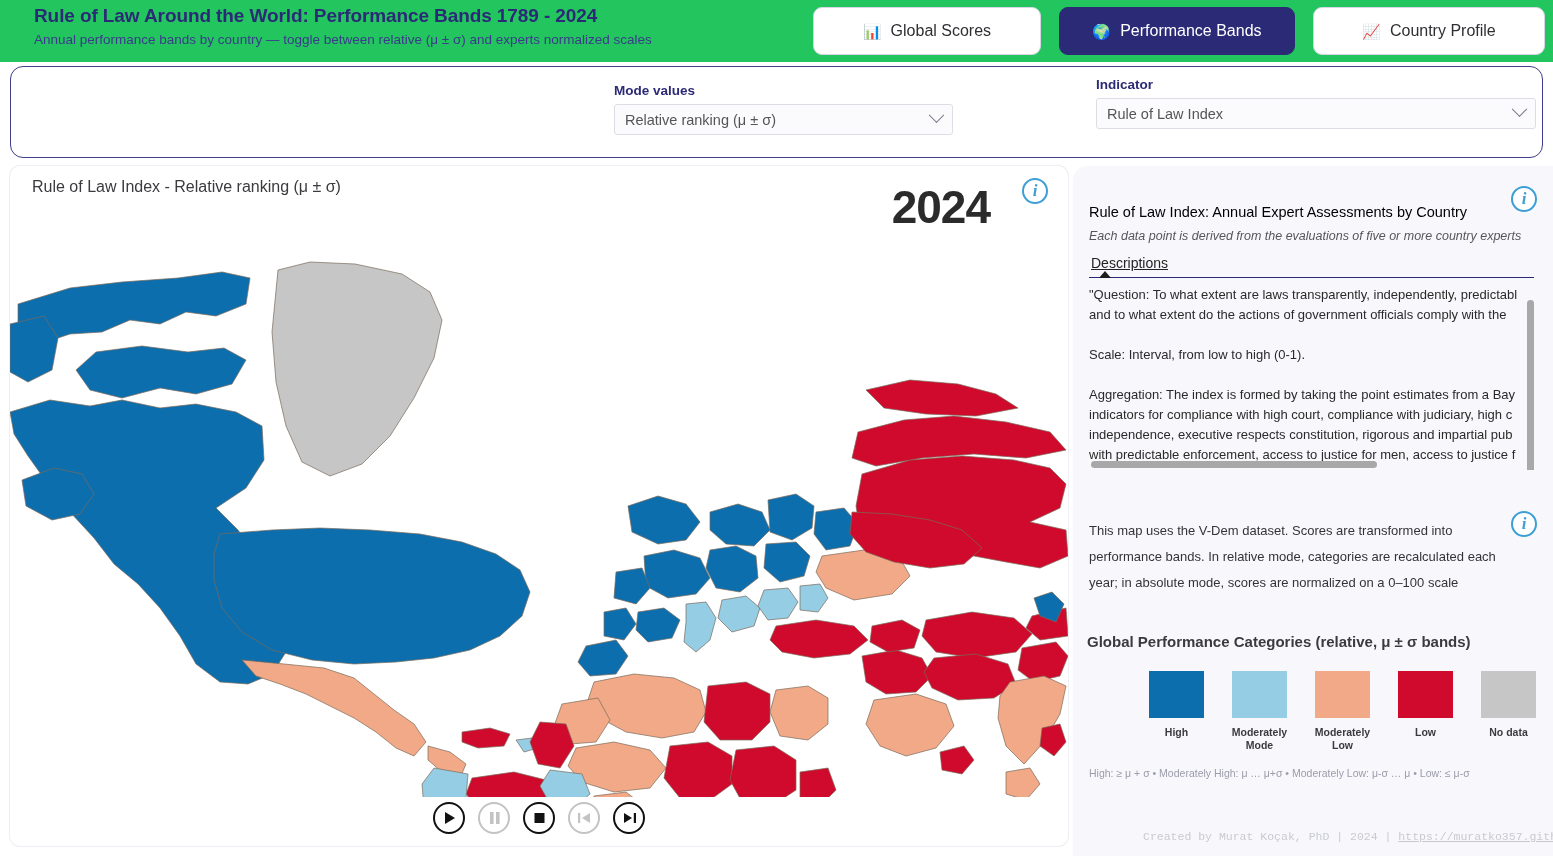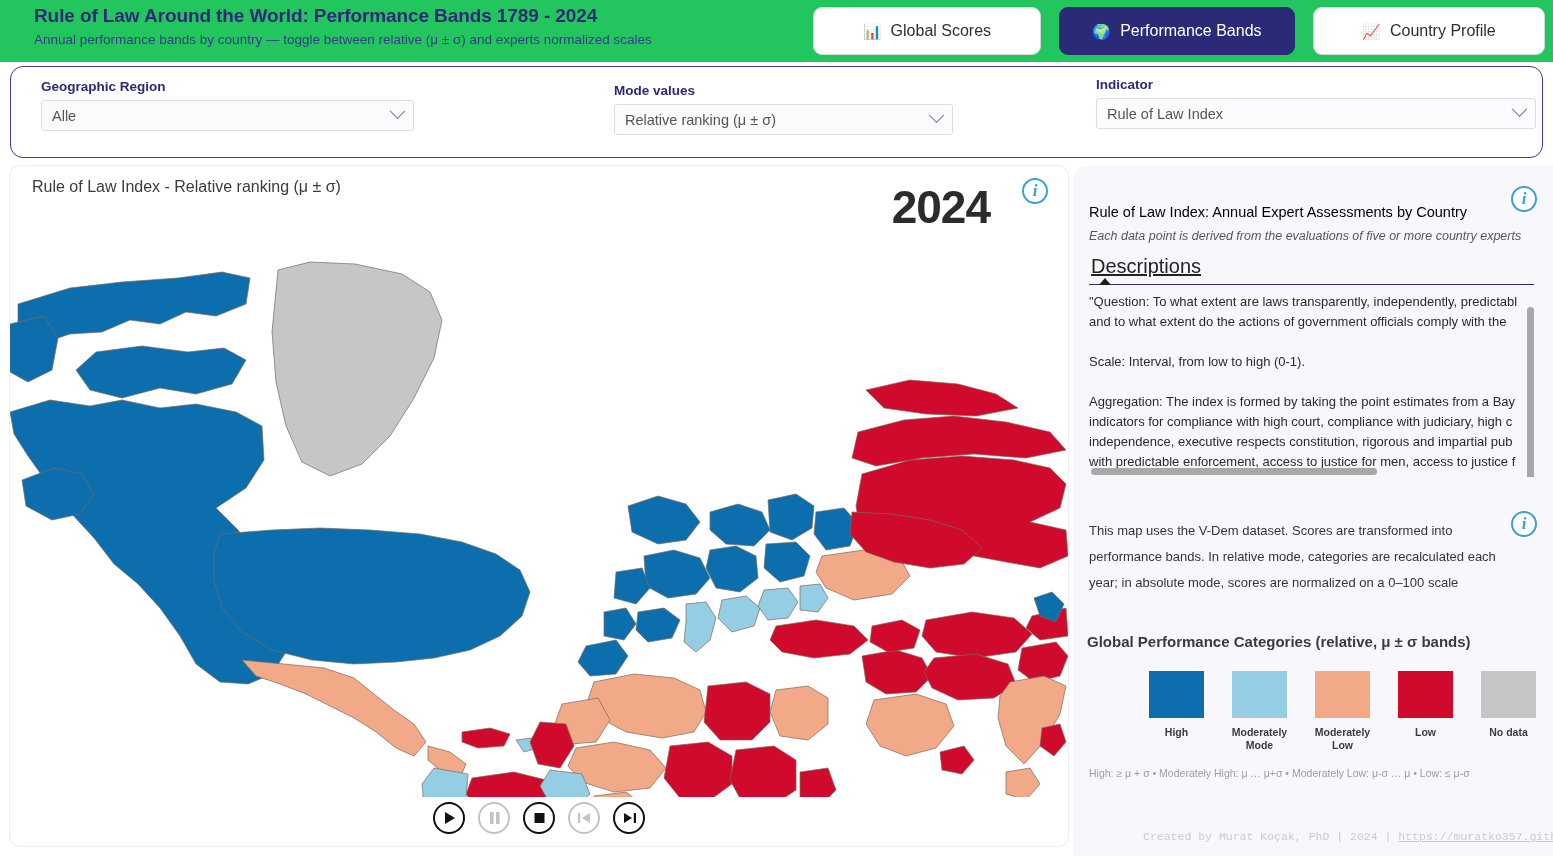--- a/index.html
+++ b/index.html
@@ -120,21 +120,21 @@
   }
   .desc-sub {
     position: absolute; left: 16px; top: 63px;
     font-size: 12.5px; color: #55555c; font-style: italic; white-space: nowrap;
   }
 
   .desc-box {
     position: absolute; left: 16px; top: 85px; width: 452px; height: 240px;
   }
   .desc-head {
-    font-size: 20px; color: #232323; text-decoration: underline;
+    font-size: 14px; color: #232323; text-decoration: underline;
     padding: 4px 2px 6px 2px; display: inline-block; cursor: pointer;
   }
   .desc-head-row {
     border-bottom: 1.5px solid #2b2a76; position: relative; width: 445px;
   }
   .sort-caret {
     position: absolute; left: 10px; bottom: -1px;
     width: 0; height: 0;
     border-left: 6px solid transparent; border-right: 6px solid transparent;
     border-bottom: 7px solid #1d1d1d;
@@ -207,27 +207,20 @@
       <span>Performance Bands</span>
     </div>
     <div class="tab t-profile">
       <span class="tab-ico">📈</span>
       <span>Country Profile</span>
     </div>
   </div>
 </div>
 
 <div class="filterbar">
-  <div class="field f-region">
-    <div class="field-label">Geographic Region</div>
-    <div class="select">
-      <span>Alle</span>
-      <span class="chev"></span>
-    </div>
-  </div>
   <div class="field f-mode">
     <div class="field-label">Mode values</div>
     <div class="select">
       <span>Relative ranking (μ ± σ)</span>
       <span class="chev"></span>
     </div>
   </div>
   <div class="field f-ind">
     <div class="field-label">Indicator</div>
     <div class="select">

